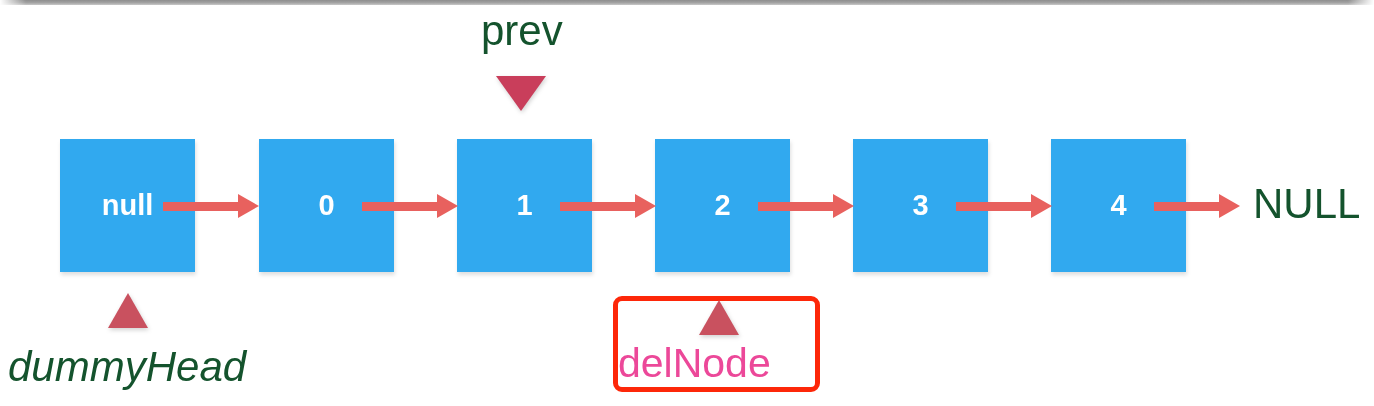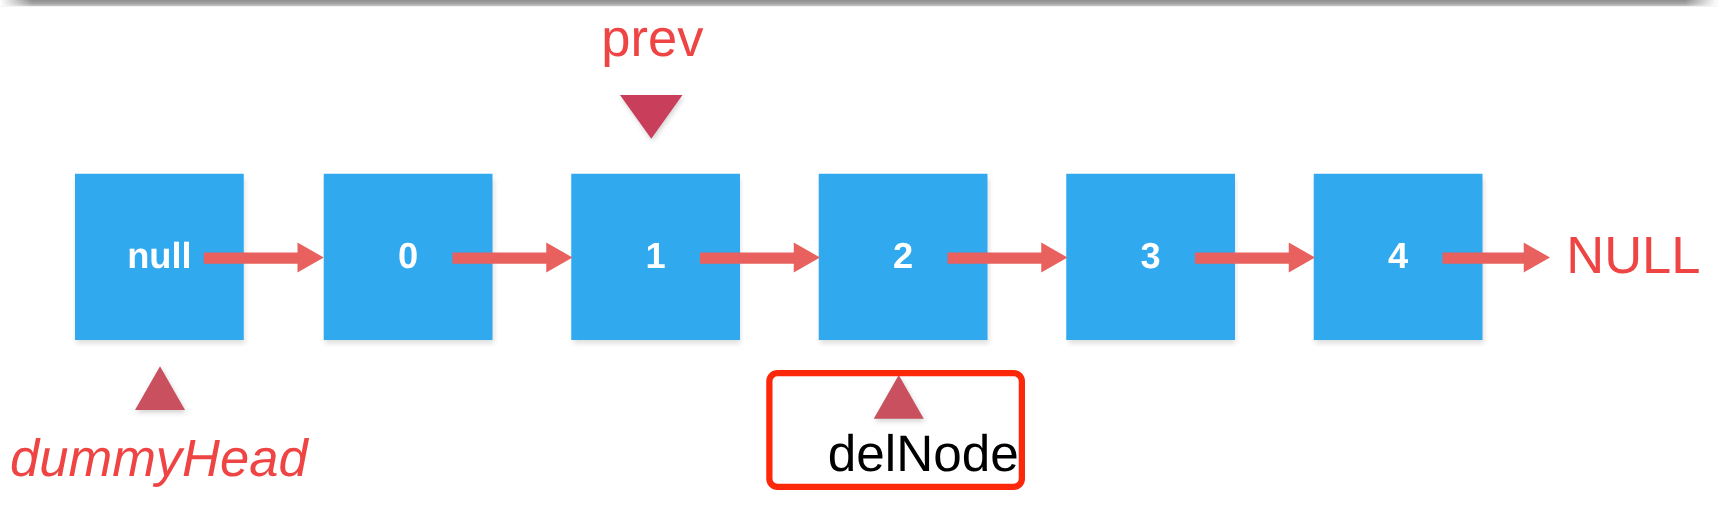--- a/index.html
+++ b/index.html
@@ -101,21 +101,21 @@
     height: 0;
     border-left: 20px solid transparent;
     border-right: 20px solid transparent;
     border-bottom: 35px solid #c9515f;
     filter: drop-shadow(1px 2px 2px rgba(0,0,0,0.18));
   }
 
   
   .label {
     position: absolute;
-    color: #ef4444;
+    color: #14532d;
     font-size: 42px;
     line-height: 1;
     white-space: nowrap;
     user-select: none;
   }
 
   
   #delnode-box {
     position: absolute;
     left: 613px;
@@ -125,22 +125,22 @@
     box-sizing: border-box;
     border: 5px solid #fd2709;
     border-radius: 9px;
     background: #ffffff;
   }
   #delnode-label {
     position: absolute;
     left: 0;
     right: 0;
     bottom: 3px;
-    text-align: right;
-    color: #000000;
+    text-align: left;
+    color: #ec4899;
     font-size: 41px;
     line-height: 1;
     white-space: nowrap;
   }
 </style>
 </head>
 <body>
 
 <div id="canvas">
 

